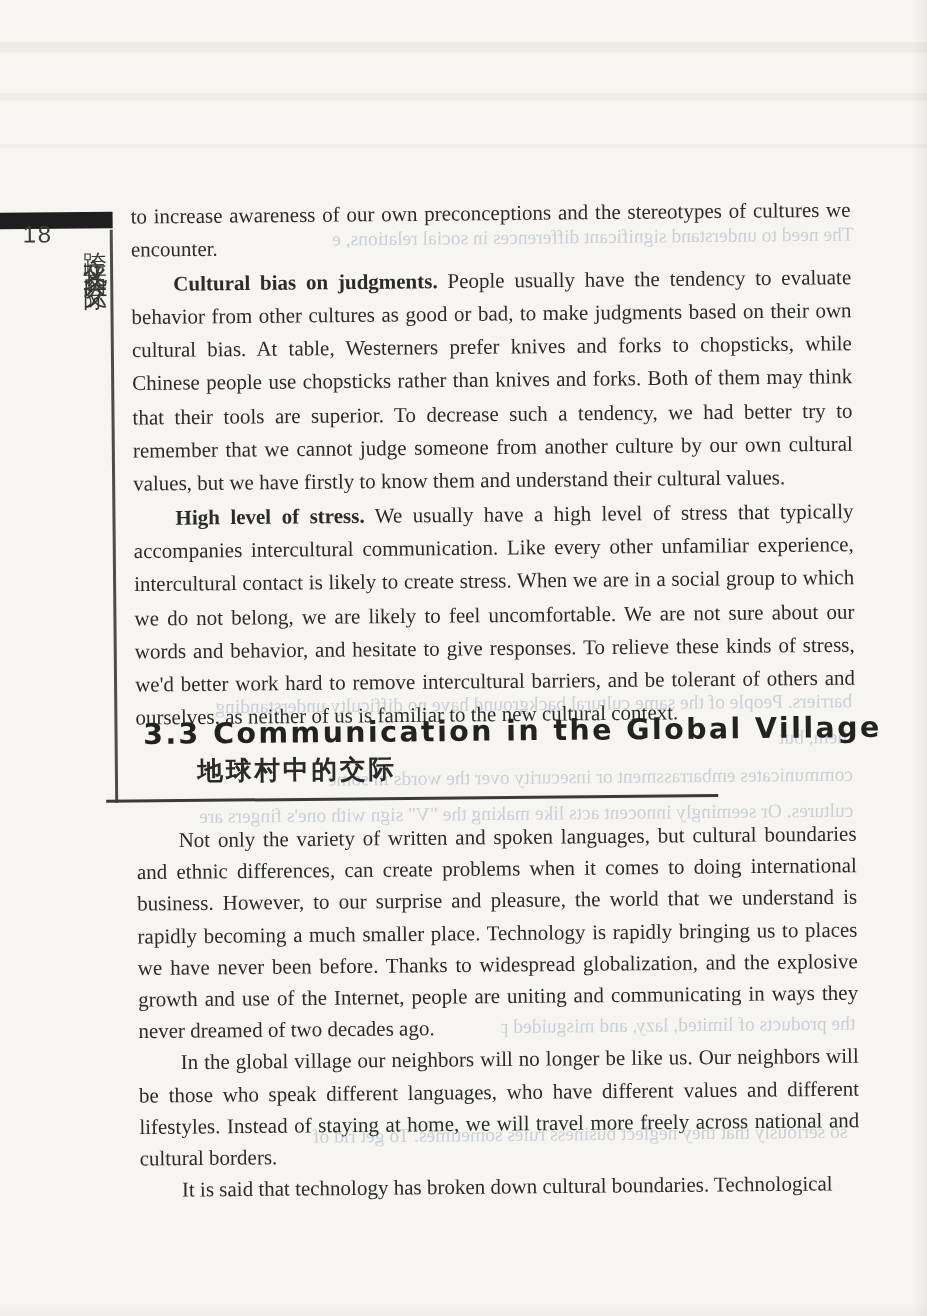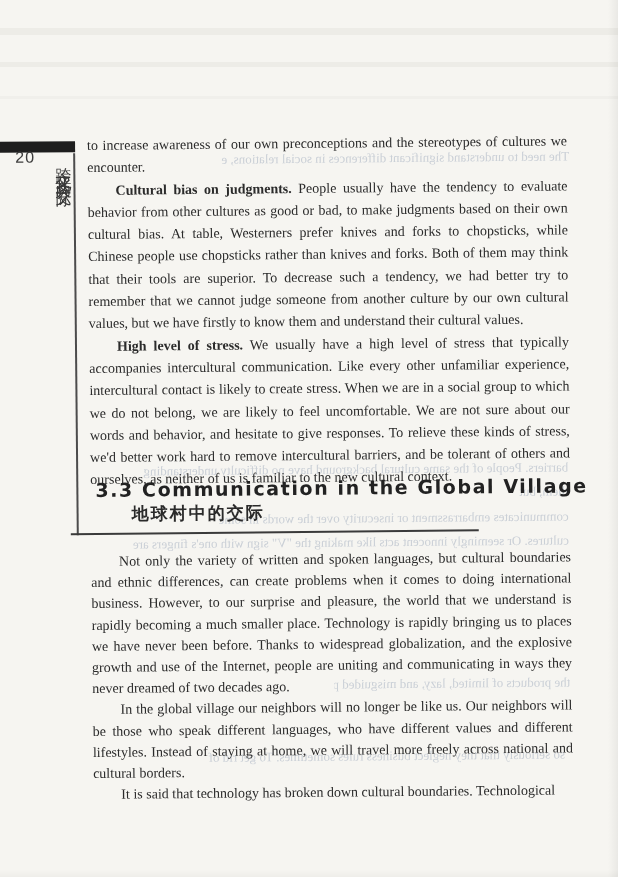--- a/index.html
+++ b/index.html
@@ -77,21 +77,21 @@
 
     <div class="ghost g0">The need to understand significant differences in social relations, e</div>
     <div class="ghost g1">barriers. People of the same cultural background have no difficulty understanding</div>
     <div class="ghost g2">them, but</div>
     <div class="ghost g3">communicates embarrassment or insecurity over the words in some</div>
     <div class="ghost g4">cultures. Or seemingly innocent acts like making the "V" sign with one's fingers are</div>
     <div class="ghost g5">the products of limited, lazy, and misguided perceptions</div>
     <div class="ghost g6">so seriously that they neglect business rules sometimes. To get rid of</div>
 
     <div class="tab-bar"></div>
-    <div class="page-num">20</div>
+    <div class="page-num">18</div>
     <div class="margin-title">跨文化商务交际</div>
     <div class="margin-rule"></div>
 
     <div class="col">
       <p class="para">to increase awareness of our own preconceptions and the stereotypes of cultures we encounter.</p>
       <p class="para indent"><b>Cultural bias on judgments.</b><span> People usually have the tendency to evaluate behavior from other cultures as good or bad, to make judgments based on their own cultural bias. At table, Westerners prefer knives and forks to chopsticks, while Chinese people use chopsticks rather than knives and forks. Both of them may think that their tools are superior. To decrease such a tendency, we had better try to remember that we cannot judge someone from another culture by our own cultural values, but we have firstly to know them and understand their cultural values.</span></p>
       <p class="para indent"><b>High level of stress.</b><span> We usually have a high level of stress that typically accompanies intercultural communication. Like every other unfamiliar experience, intercultural contact is likely to create stress. When we are in a social group to which we do not belong, we are likely to feel uncomfortable. We are not sure about our words and behavior, and hesitate to give responses. To relieve these kinds of stress, we'd better work hard to remove intercultural barriers, and be tolerant of others and ourselves, as neither of us is familiar to the new cultural context.</span></p>
     </div>
 
     <div class="heading-wrap">

